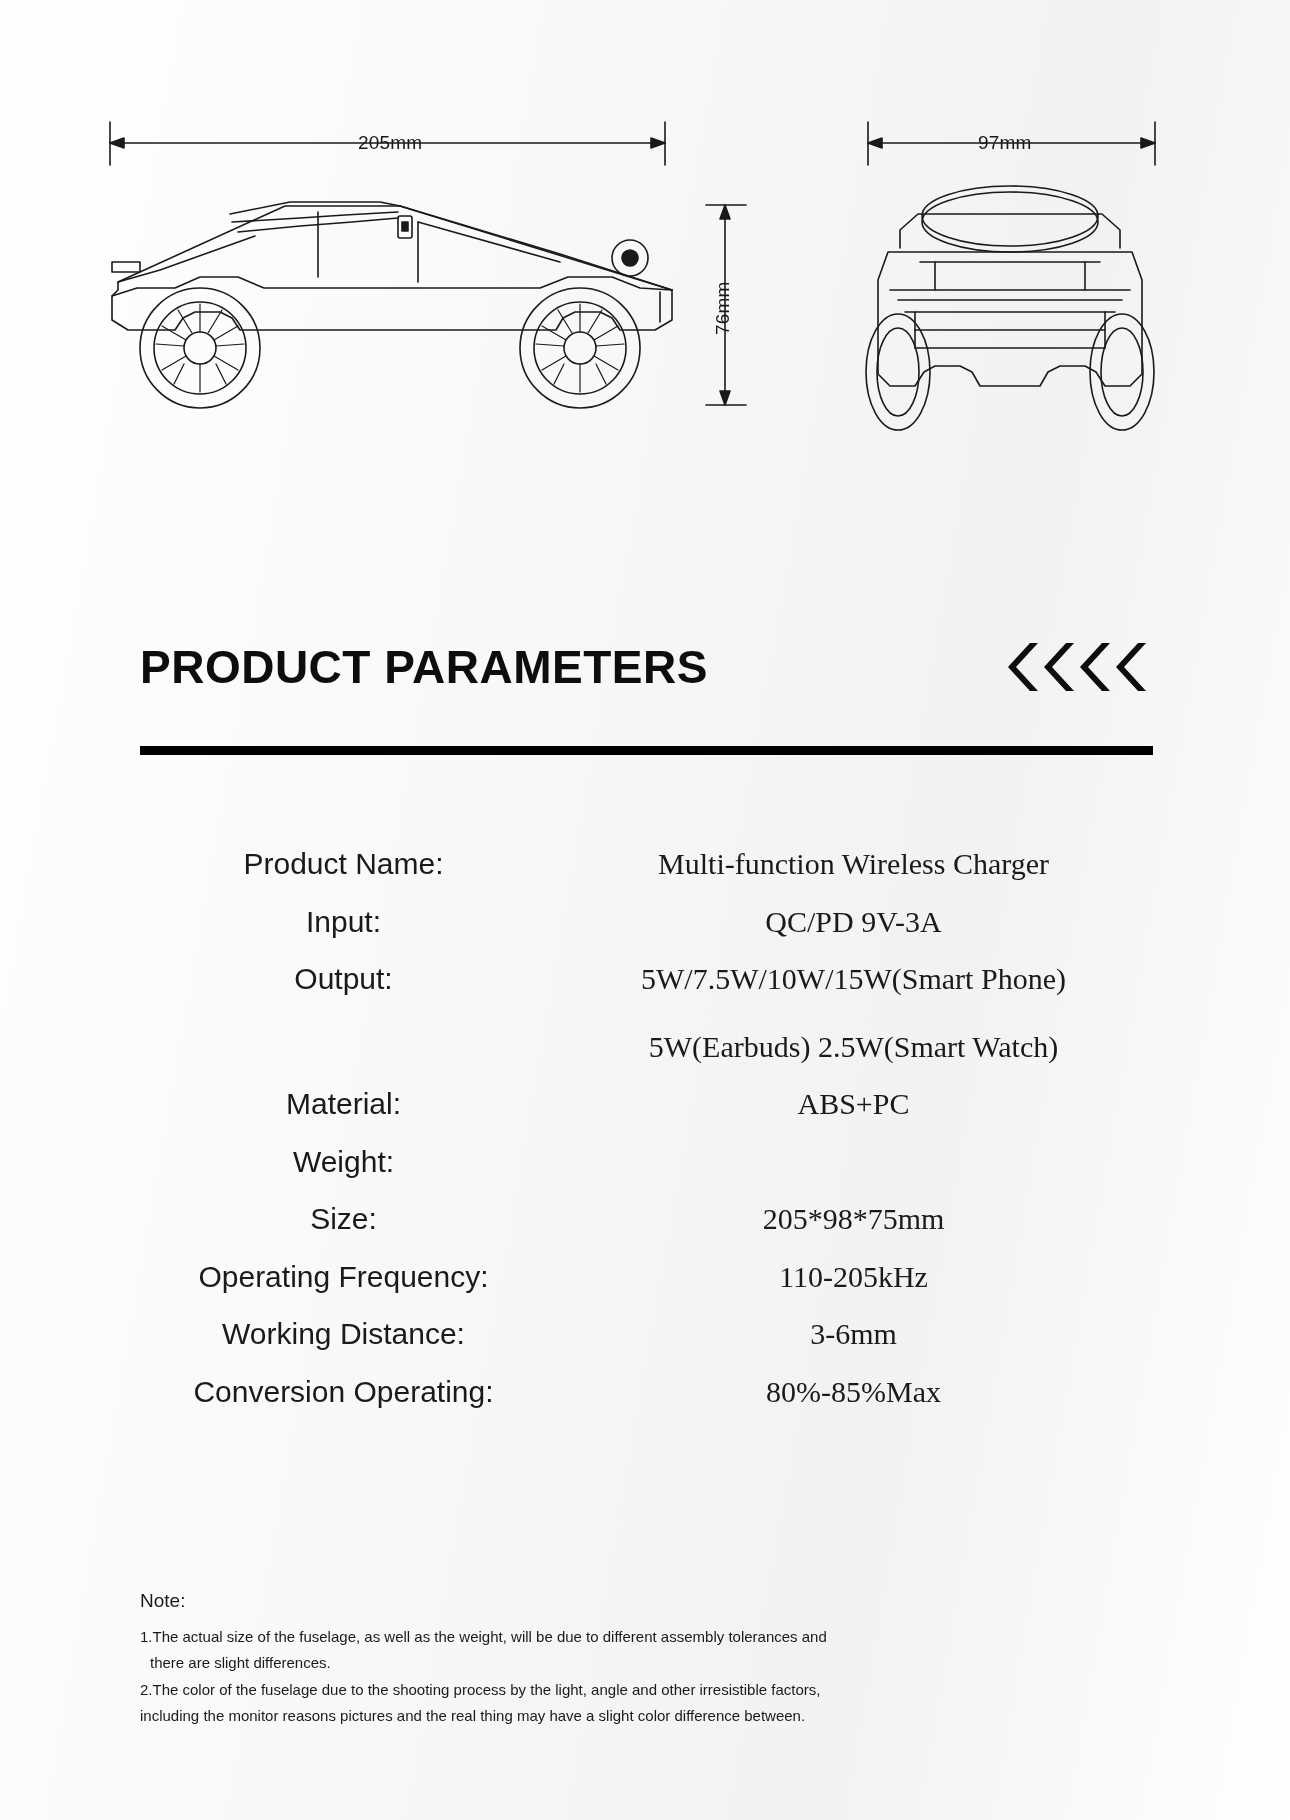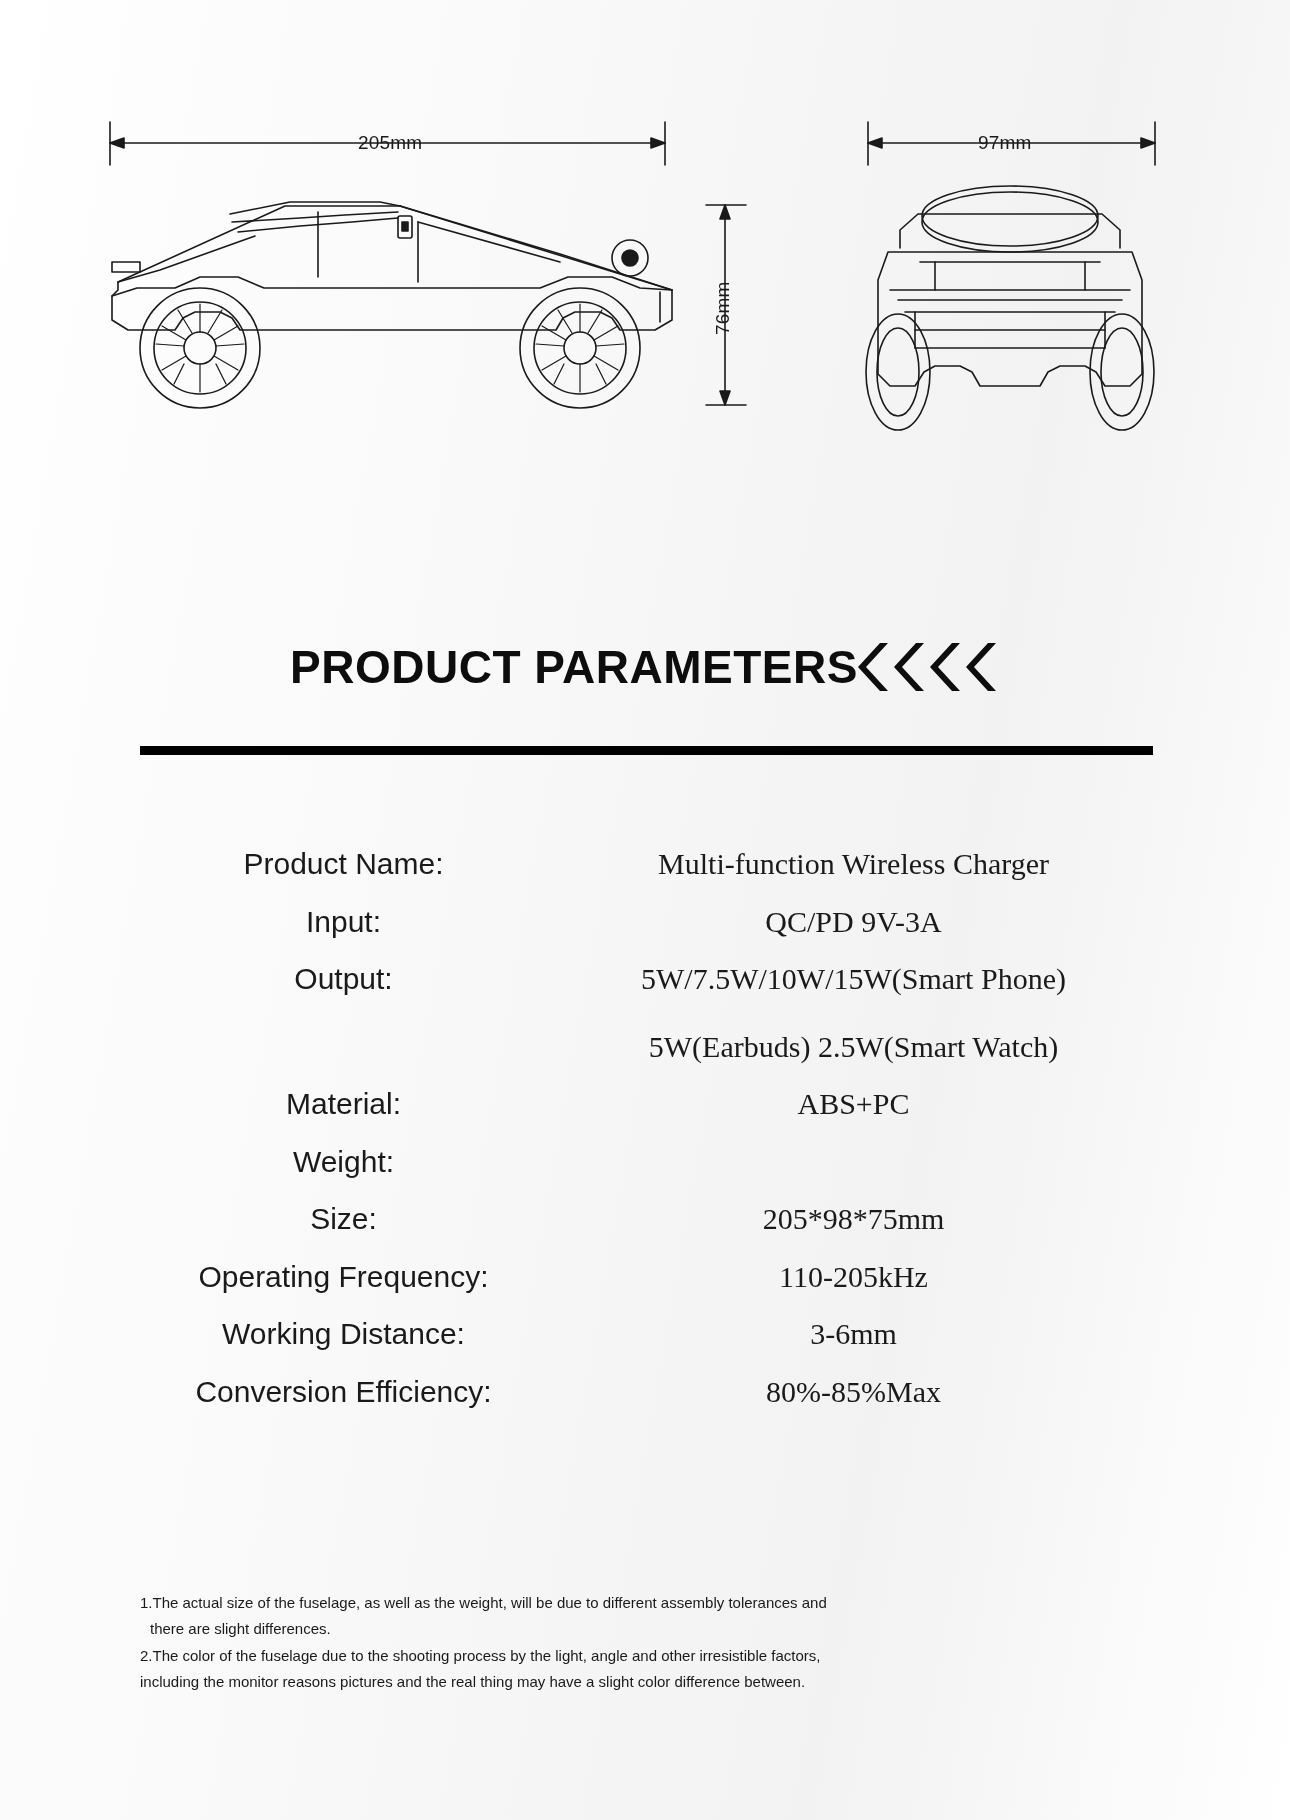--- a/index.html
+++ b/index.html
@@ -43,21 +43,21 @@
   }
 
   
   .title-row {
     position: absolute;
     left: 140px;
     top: 640px;
     width: 1010px;
     display: flex;
     align-items: center;
-    justify-content: center;
+    justify-content: space-between;
   }
   .title-text {
     font-size: 46px;
     font-weight: bold;
     letter-spacing: .5px;
     color: #0d0d0d;
     font-family: "Liberation Sans", sans-serif;
   }
   .chevrons {
     display: flex;
@@ -331,28 +331,29 @@
     </div>
 
     <div class="spec-row">
       <div class="spec-key">Working Distance:</div>
       <div class="spec-vals">
         <div class="spec-val">3-6mm</div>
       </div>
     </div>
 
     <div class="spec-row">
-      <div class="spec-key">Conversion Efficiency:</div>
+      <div class="spec-key">Conversion Operating:</div>
       <div class="spec-vals">
         <div class="spec-val">80%-85%Max</div>
       </div>
     </div>
 
   </div>
 
   <div class="notes">
+    <div class="note-heading">Note:</div>
     <div class="note-line">1.The actual size of the fuselage, as well as the weight, will be due to different assembly tolerances and</div>
     <div class="note-line indent">there are slight differences.</div>
     <div class="note-line">2.The color of the fuselage due to the shooting process by the light, angle and other irresistible factors,</div>
     <div class="note-line">including the monitor reasons pictures and the real thing may have a slight color difference between.</div>
   </div>
 
 </div>
 
 </body></html>

